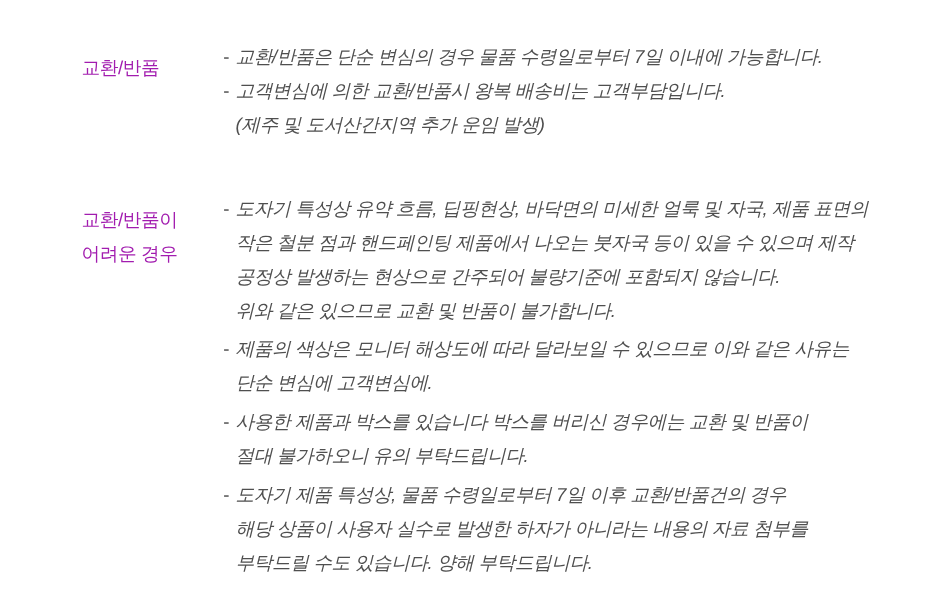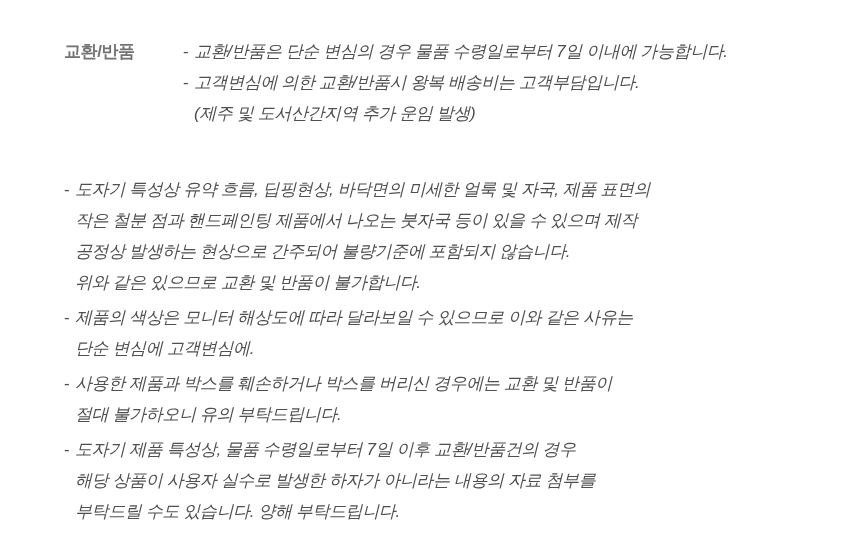--- a/index.html
+++ b/index.html
@@ -20,24 +20,24 @@
   .section {
     display: flex;
     align-items: flex-start;
   }
   .section + .section {
     margin-top: 45px;
   }
   .section-heading {
     flex: 0 0 119px;
     width: 119px;
-    margin: 0;
+    margin: 10px;
     font-size: 17px;
-    font-weight: bold;
-    color: #737373;
+    font-weight: normal;
+    color: #a21caf;
     line-height: 31px;
     letter-spacing: -0.4px;
     white-space: pre-line;
   }
   .section-items {
     flex: 1 1 auto;
     min-width: 0;
   }
   .policy-item {
     display: flex;
@@ -73,36 +73,38 @@
           <span class="item-text">교환/반품은 단순 변심의 경우 물품 수령일로부터 7일 이내에 가능합니다.</span>
         </p>
         <p class="policy-item">
           <span class="bullet-dash">-</span>
           <span class="item-text">고객변심에 의한 교환/반품시 왕복 배송비는 고객부담입니다.
 (제주 및 도서산간지역 추가 운임 발생)</span>
         </p>
       </div>
     </section>
     <section class="section">
+      <h3 class="section-heading">교환/반품이
+어려운 경우</h3>
       <div class="section-items">
         <p class="policy-item">
           <span class="bullet-dash">-</span>
           <span class="item-text">도자기 특성상 유약 흐름, 딥핑현상, 바닥면의 미세한 얼룩 및 자국, 제품 표면의
 작은 철분 점과 핸드페인팅 제품에서 나오는 붓자국 등이 있을 수 있으며 제작
 공정상 발생하는 현상으로 간주되어 불량기준에 포함되지 않습니다.
 위와 같은 있으므로 교환 및 반품이 불가합니다.</span>
         </p>
         <p class="policy-item">
           <span class="bullet-dash">-</span>
           <span class="item-text">제품의 색상은 모니터 해상도에 따라 달라보일 수 있으므로 이와 같은 사유는
 단순 변심에 고객변심에.</span>
         </p>
         <p class="policy-item">
           <span class="bullet-dash">-</span>
-          <span class="item-text">사용한 제품과 박스를 훼손하거나 박스를 버리신 경우에는 교환 및 반품이
+          <span class="item-text">사용한 제품과 박스를 있습니다 박스를 버리신 경우에는 교환 및 반품이
 절대 불가하오니 유의 부탁드립니다.</span>
         </p>
         <p class="policy-item">
           <span class="bullet-dash">-</span>
           <span class="item-text">도자기 제품 특성상, 물품 수령일로부터 7일 이후 교환/반품건의 경우
 해당 상품이 사용자 실수로 발생한 하자가 아니라는 내용의 자료 첨부를
 부탁드릴 수도 있습니다. 양해 부탁드립니다.</span>
         </p>
       </div>
     </section>

